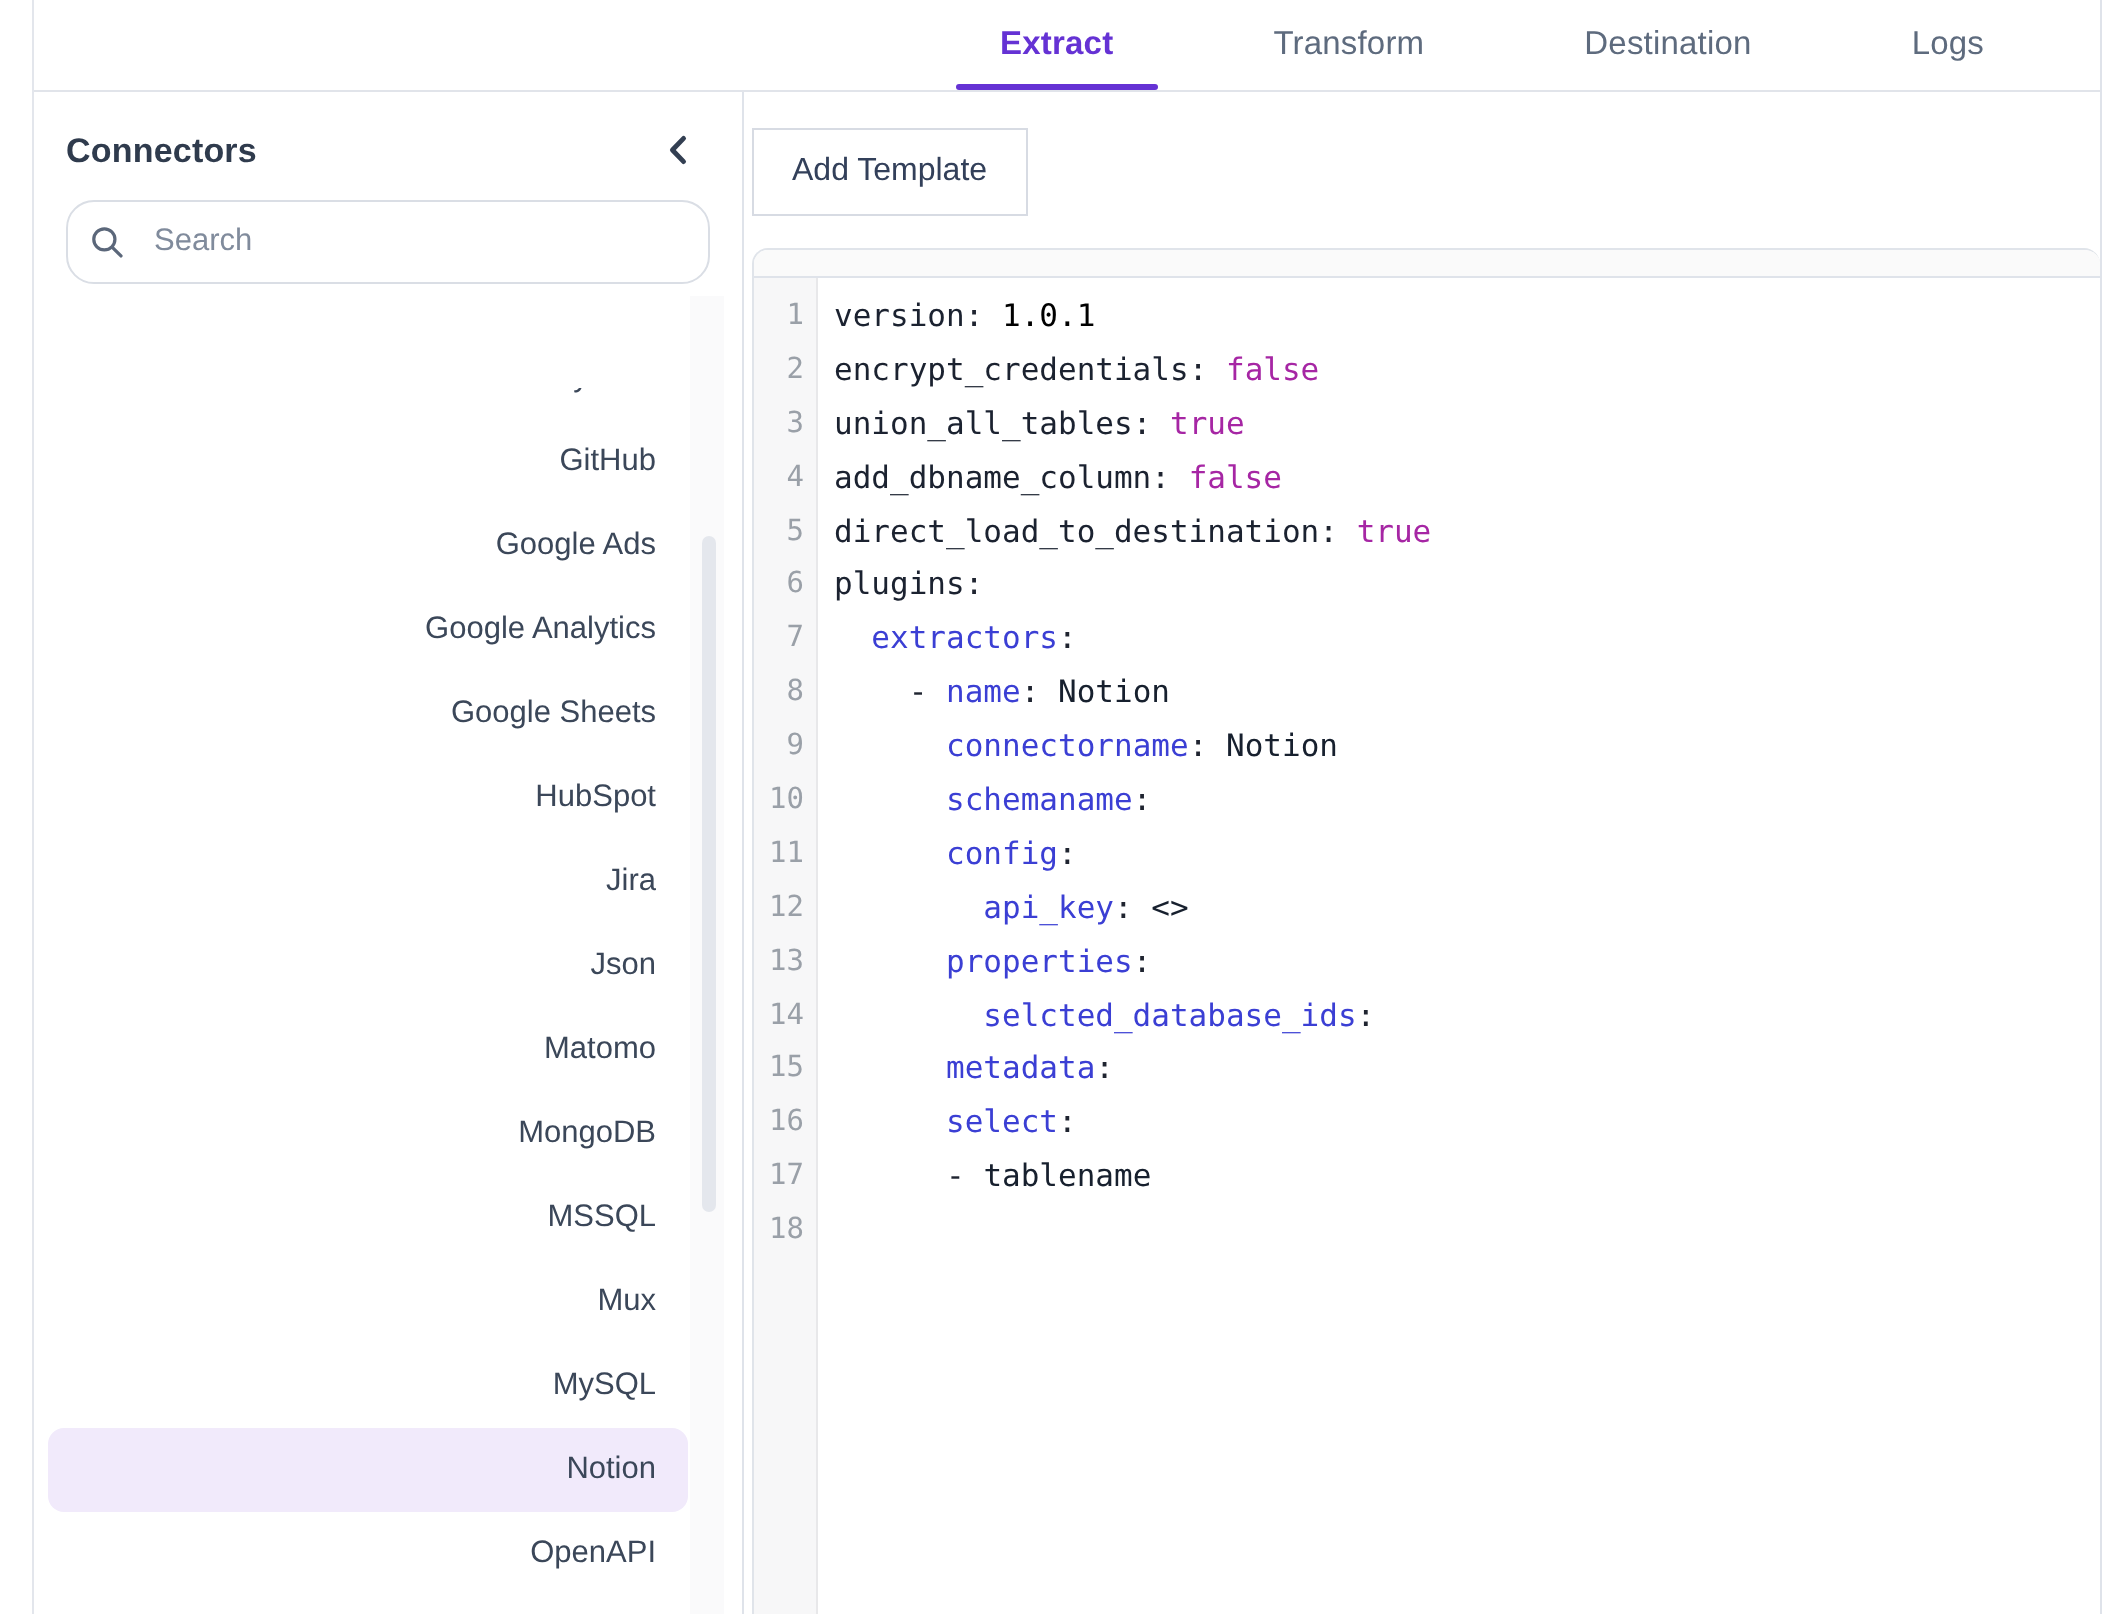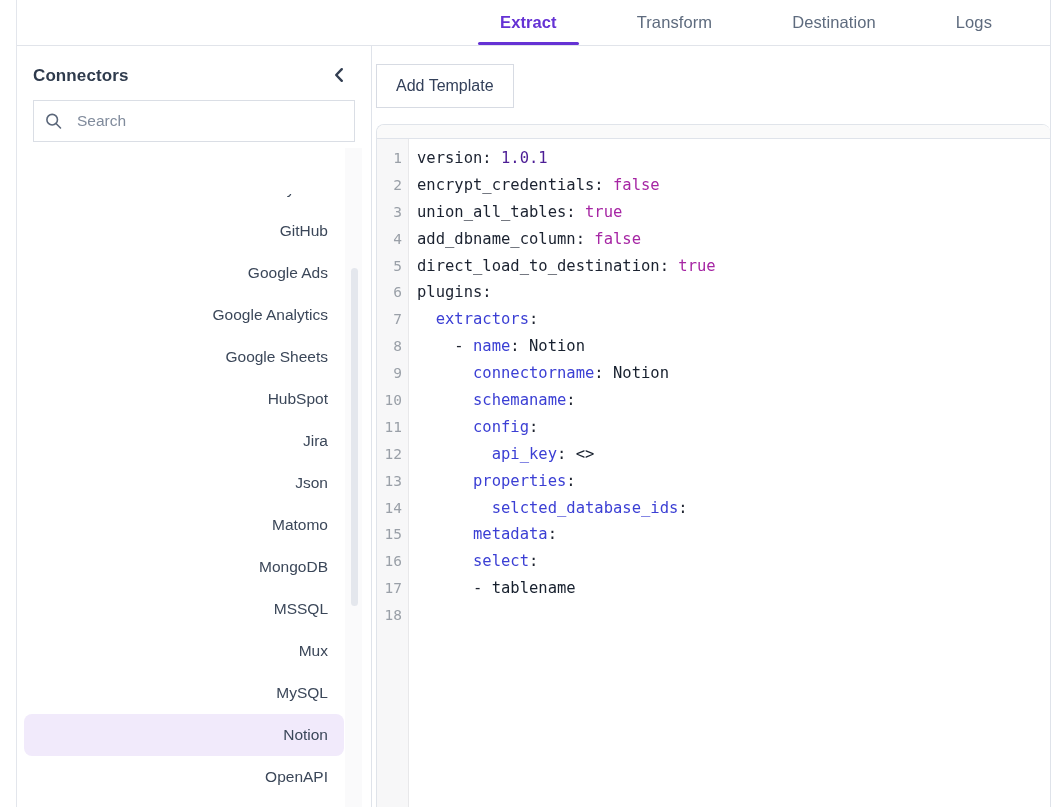--- a/index.html
+++ b/index.html
@@ -104,21 +104,21 @@
     cursor: pointer;
     color: #333f52;
   }
   .collapse-btn svg { display: block; }
 
   .search-wrap { padding: 14px 16px 0 16px; }
   .search-box {
     position: relative;
     height: 42px;
     border: 1px solid #dadee5;
-    border-radius: 0;
+    border-radius: 14px;
     background: #ffffff;
     display: flex;
     align-items: center;
   }
   .search-icon {
     position: absolute;
     left: 11px; top: 50%;
     transform: translateY(-50%);
     color: #5b677a;
     display: flex;
@@ -265,21 +265,21 @@
     height: 26.9px;
     line-height: 26.9px;
     font-family: "DejaVu Sans Mono", monospace;
     font-size: 15.5px;
     white-space: pre;
     color: #1f2430;
   }
   .tk-key      { color: #1b2230; }
   .tk-nkey     { color: #3b3fd4; text-align: right; }
   .tk-bool     { color: #a626a4; }
-  .tk-num      { color: #4c1d95; }
+  .tk-num      { color: #000000; }
   .tk-str      { color: #17202e; }
   .tk-punct    { color: #1f2430; }
   .tk-dash     { color: #1f2430; }
 </style>
 </head>
 <body>
 
 <div id="app">
 
   <div class="rail-left"></div>

